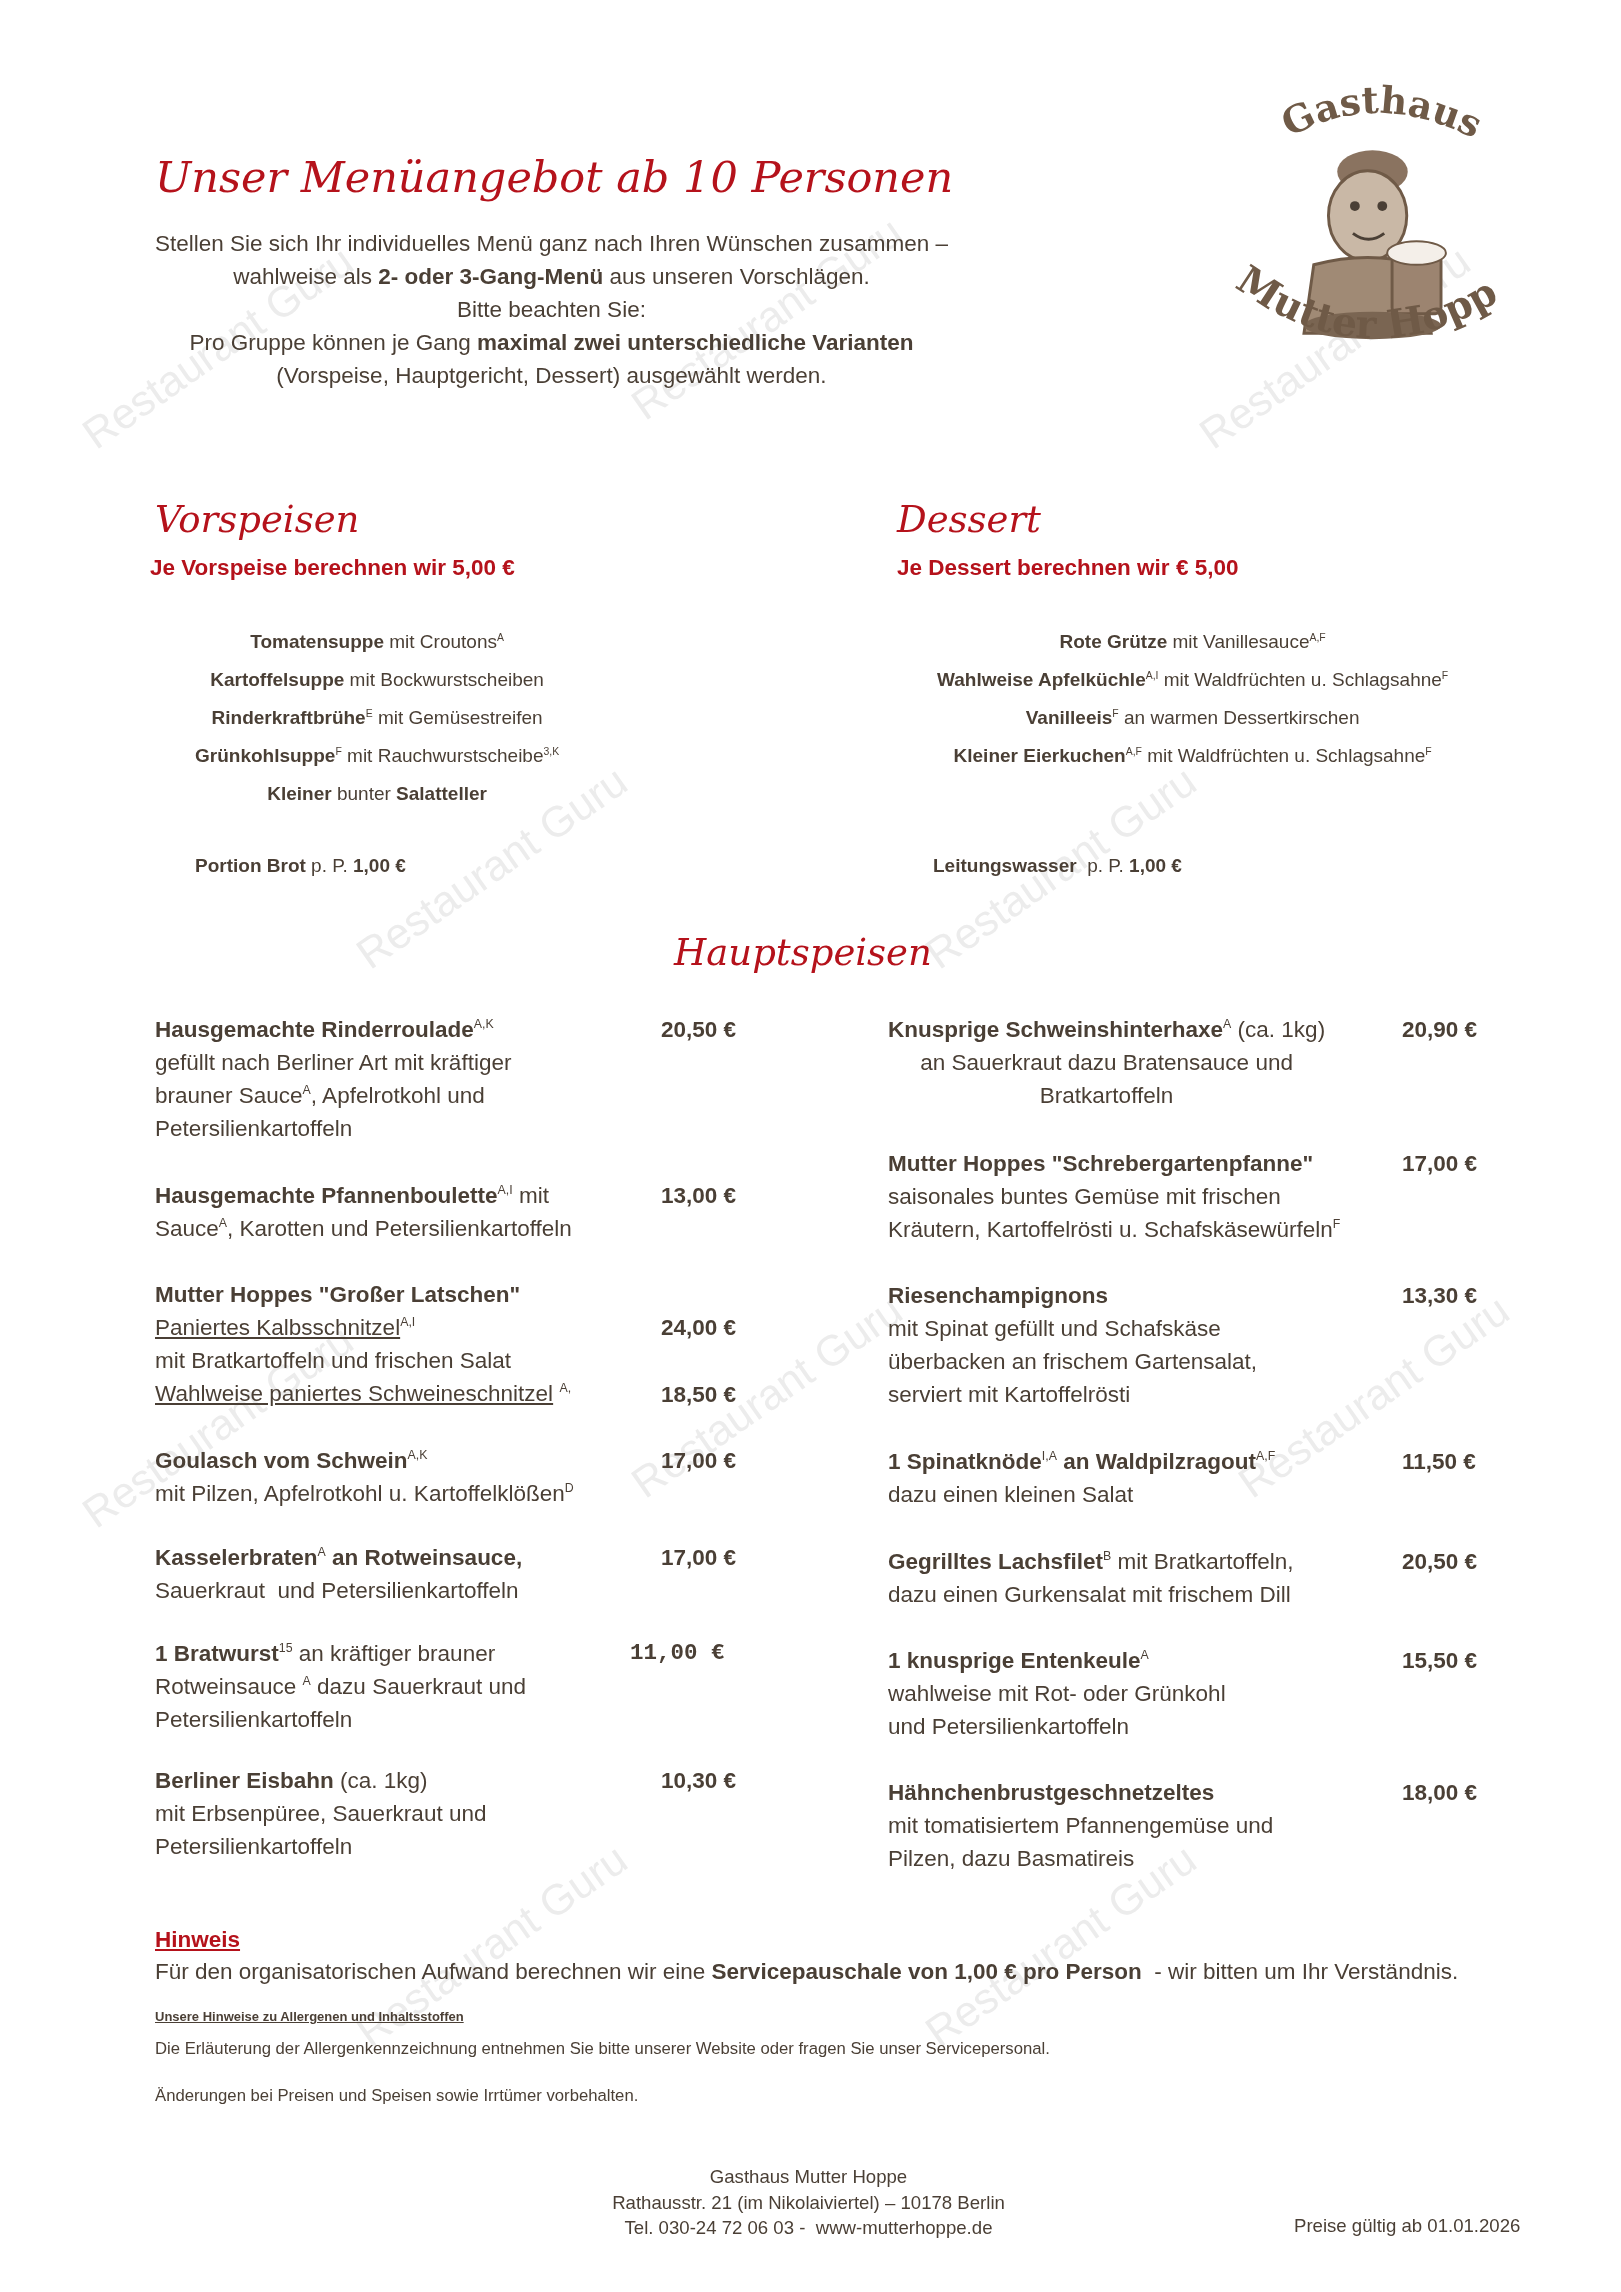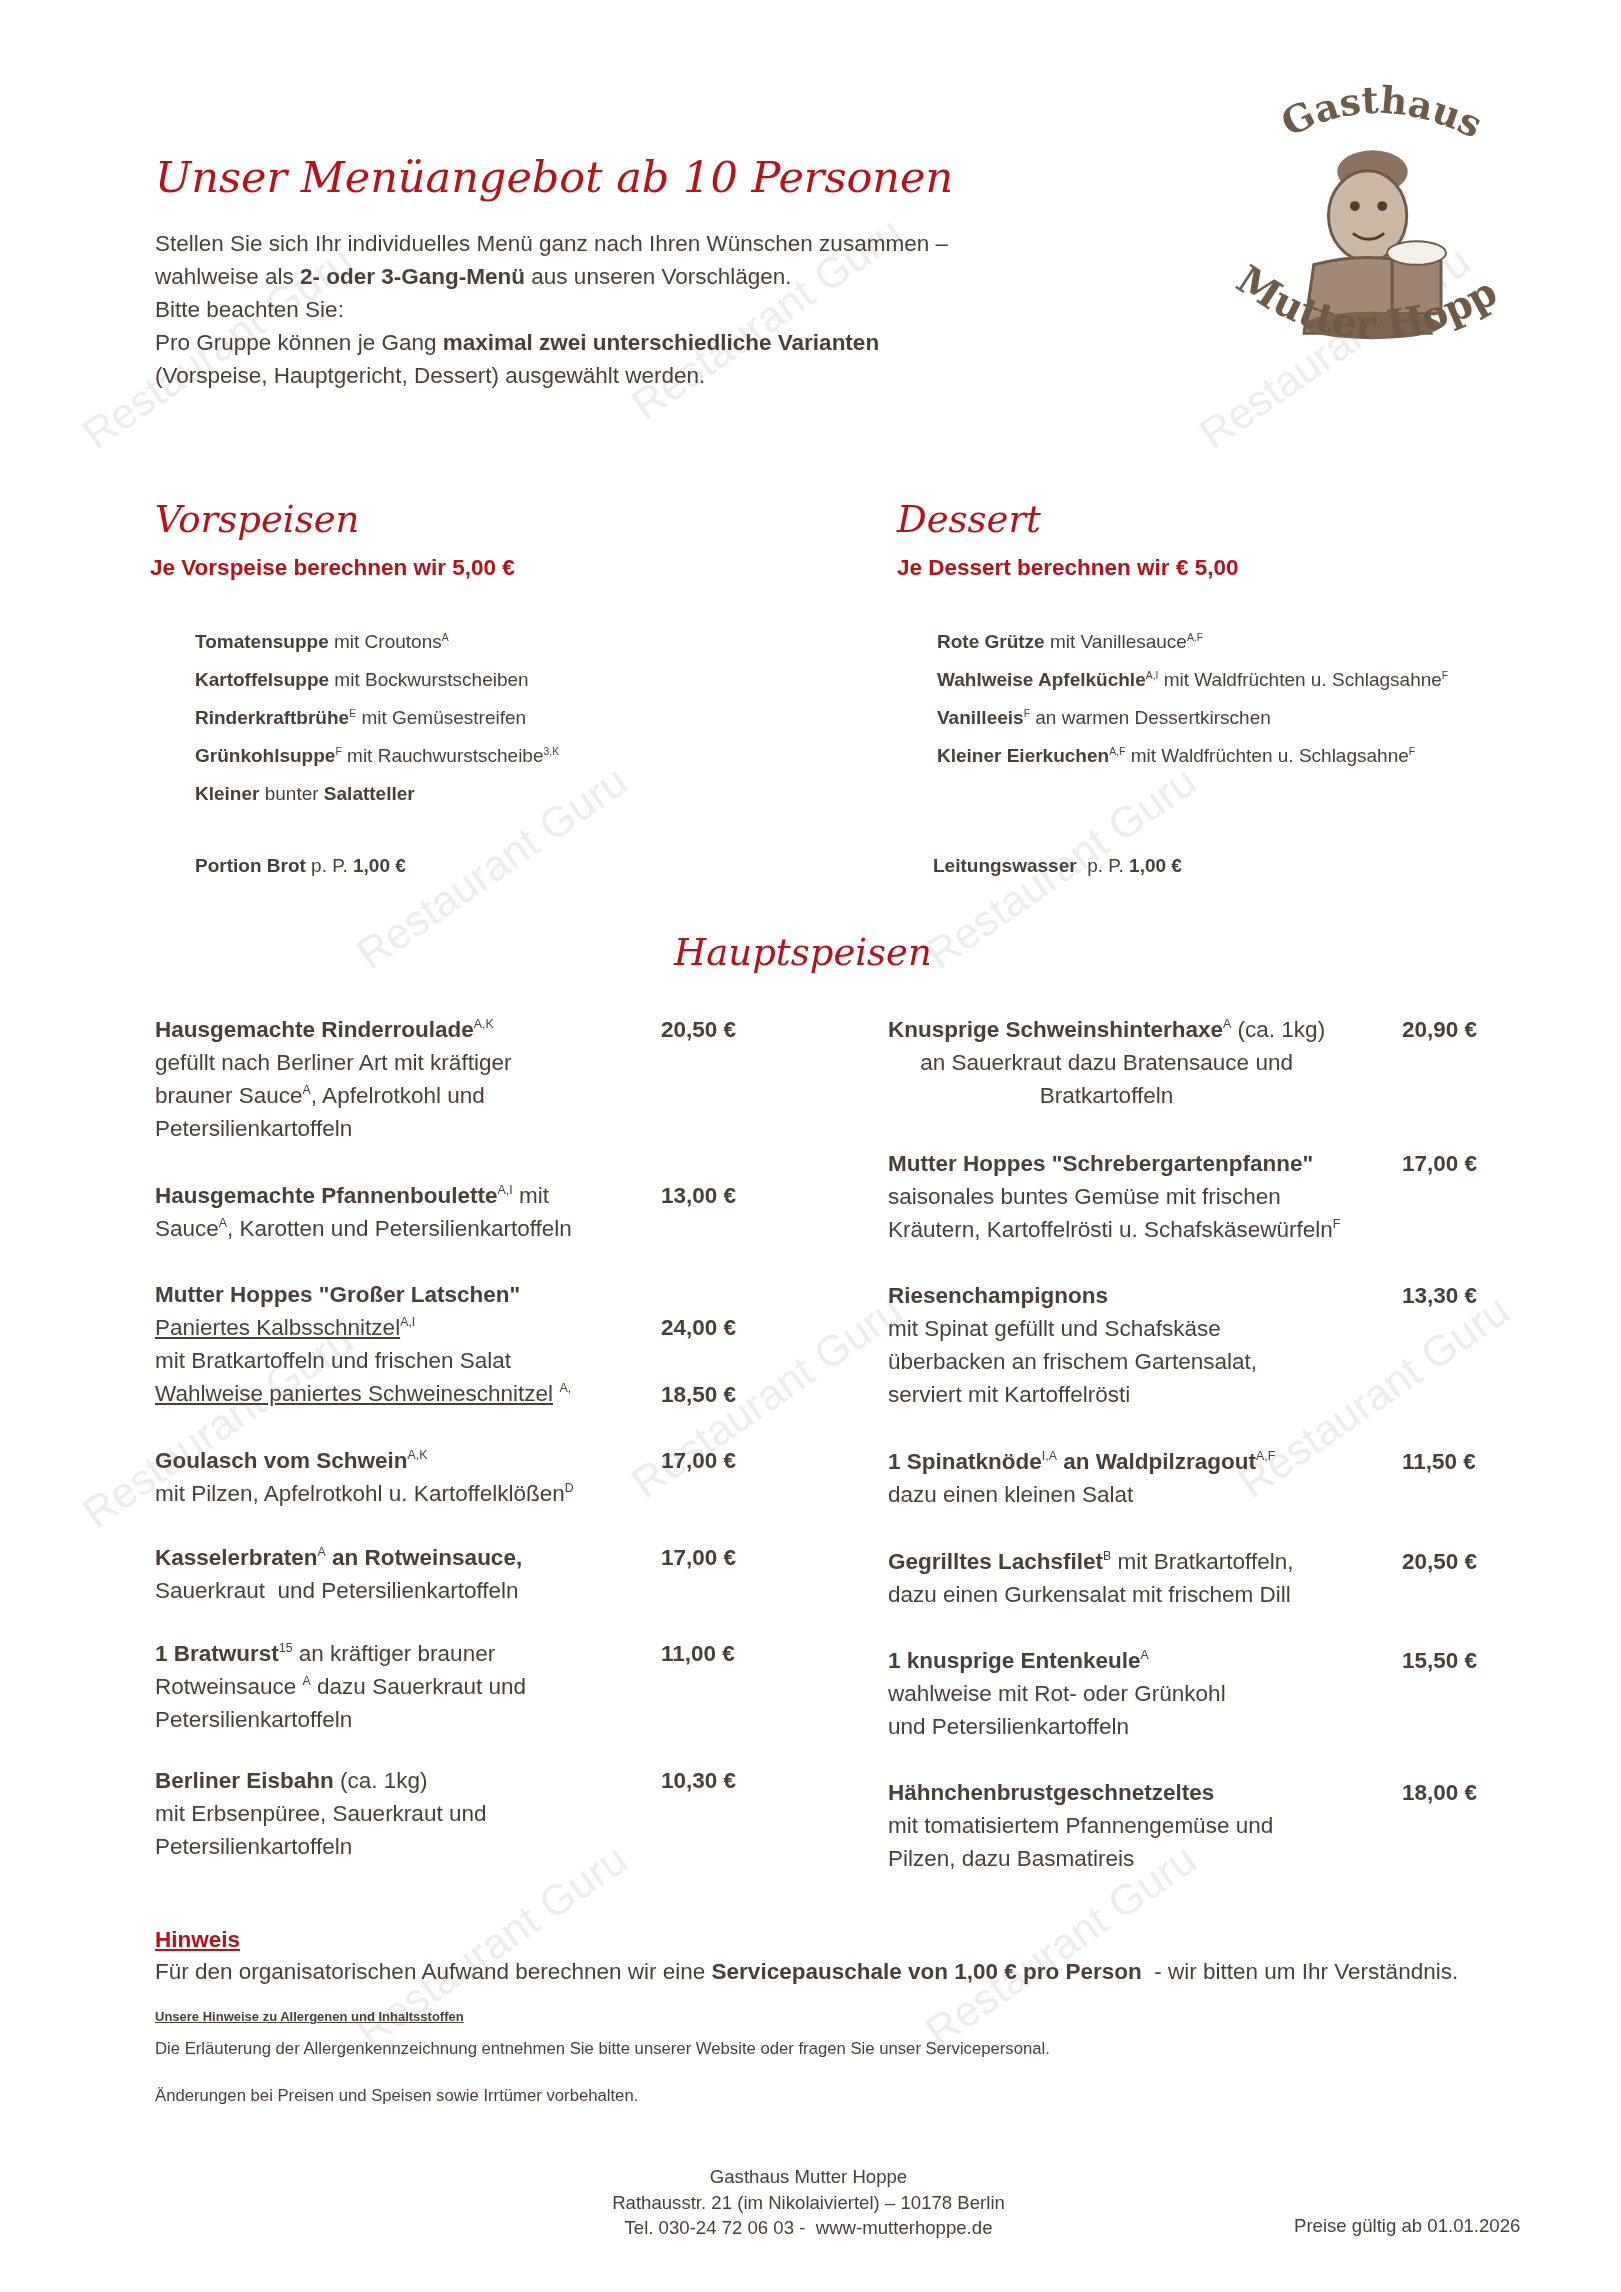--- a/index.html
+++ b/index.html
@@ -1,18 +1,18 @@
 <!DOCTYPE html>
 <html><head>
 <meta charset="utf-8">
 <style>
   html, body { margin:0; padding:0; }
   body { width:1621px; height:2293px; background:#ffffff; position:relative; overflow:hidden;
          font-family:"Liberation Sans", sans-serif; color:#4a3f35; }
-  .abs { position:absolute; }
+  .abs { position:absolute;text-align:center; }
   .script { font-family:"DejaVu Serif", serif; font-style:italic; color:#b5121b; }
   .red { color:#b5121b; }
   b, .b { font-weight:bold; color:#4a3f35; }
   sup { font-size:0.55em; vertical-align:0.7em; line-height:0; font-weight:normal; }
   .wm { position:absolute; color:#ececec; font-size:43px; transform:rotate(-35deg); font-family:"Liberation Sans", sans-serif; pointer-events:none; }
   .intro { font-size:22.5px; line-height:33px; }
   .line { font-size:19px; line-height:38px; white-space:nowrap;margin-left:40px; }
   .dish { position:absolute; font-size:22.5px; line-height:33px; }
   .dish .row { white-space:nowrap; }
   .price { position:absolute; font-weight:bold; font-size:22.5px; white-space:nowrap; }
@@ -130,21 +130,21 @@
   <div class="row"><b>Kasselerbraten</b><sup>A</sup><b> an Rotweinsauce,</b></div>
   <div class="row" style="white-space:pre;">Sauerkraut  und Petersilienkartoffeln</div>
 </div>
 <div class="price" style="left:661px;top:1541px;line-height:33px;">17,00 €</div>
 
 <div class="dish" style="left:155px;top:1637px;">
   <div class="row"><b>1 Bratwurst</b><sup>15</sup><span> an kräftiger brauner</span></div>
   <div class="row">Rotweinsauce <sup>A</sup> dazu Sauerkraut und</div>
   <div class="row">Petersilienkartoffeln</div>
 </div>
-<div class="price" style="left:661px;top:1637px;line-height:33px;">11,00 €</div>
+<div class="price" style="left:630px;top:1637px;line-height:33px;font-family:Liberation Mono, monospace;">11,00 €</div>
 
 <div class="dish" style="left:155px;top:1764px;">
   <div class="row"><b>Berliner Eisbahn</b><span> (ca. 1kg)</span></div>
   <div class="row">mit Erbsenpüree, Sauerkraut und</div>
   <div class="row">Petersilienkartoffeln</div>
 </div>
 <div class="price" style="left:661px;top:1764px;line-height:33px;">10,30 €</div>
 
 <div class="dish" style="left:888px;top:1013px;text-align:center;">
   <div class="row"><b>Knusprige Schweinshinterhaxe</b><sup>A</sup><span> (ca. 1kg)</span></div>

